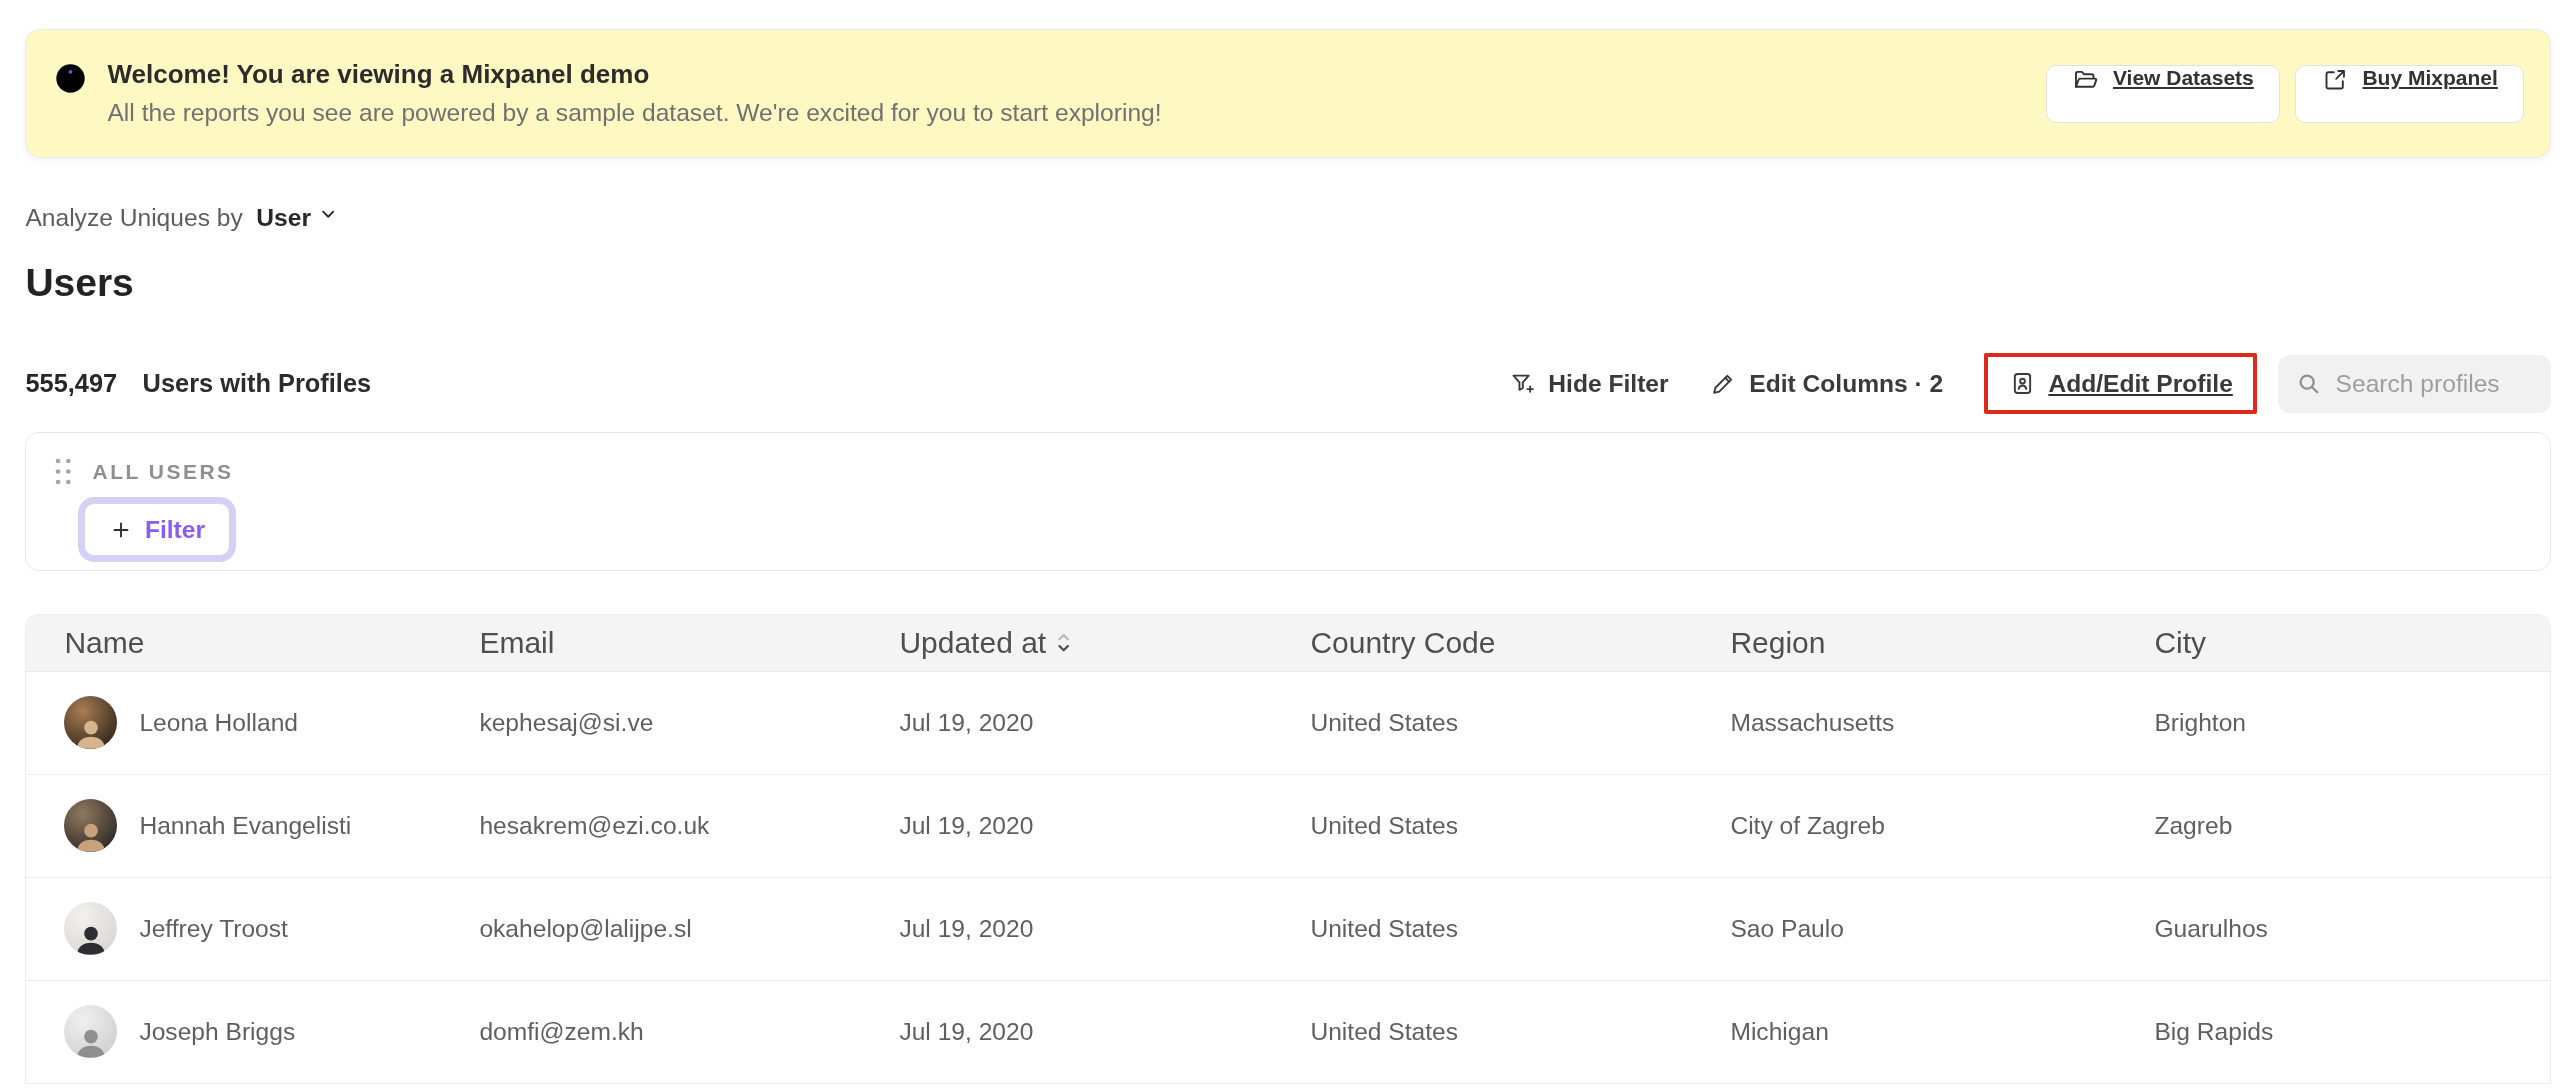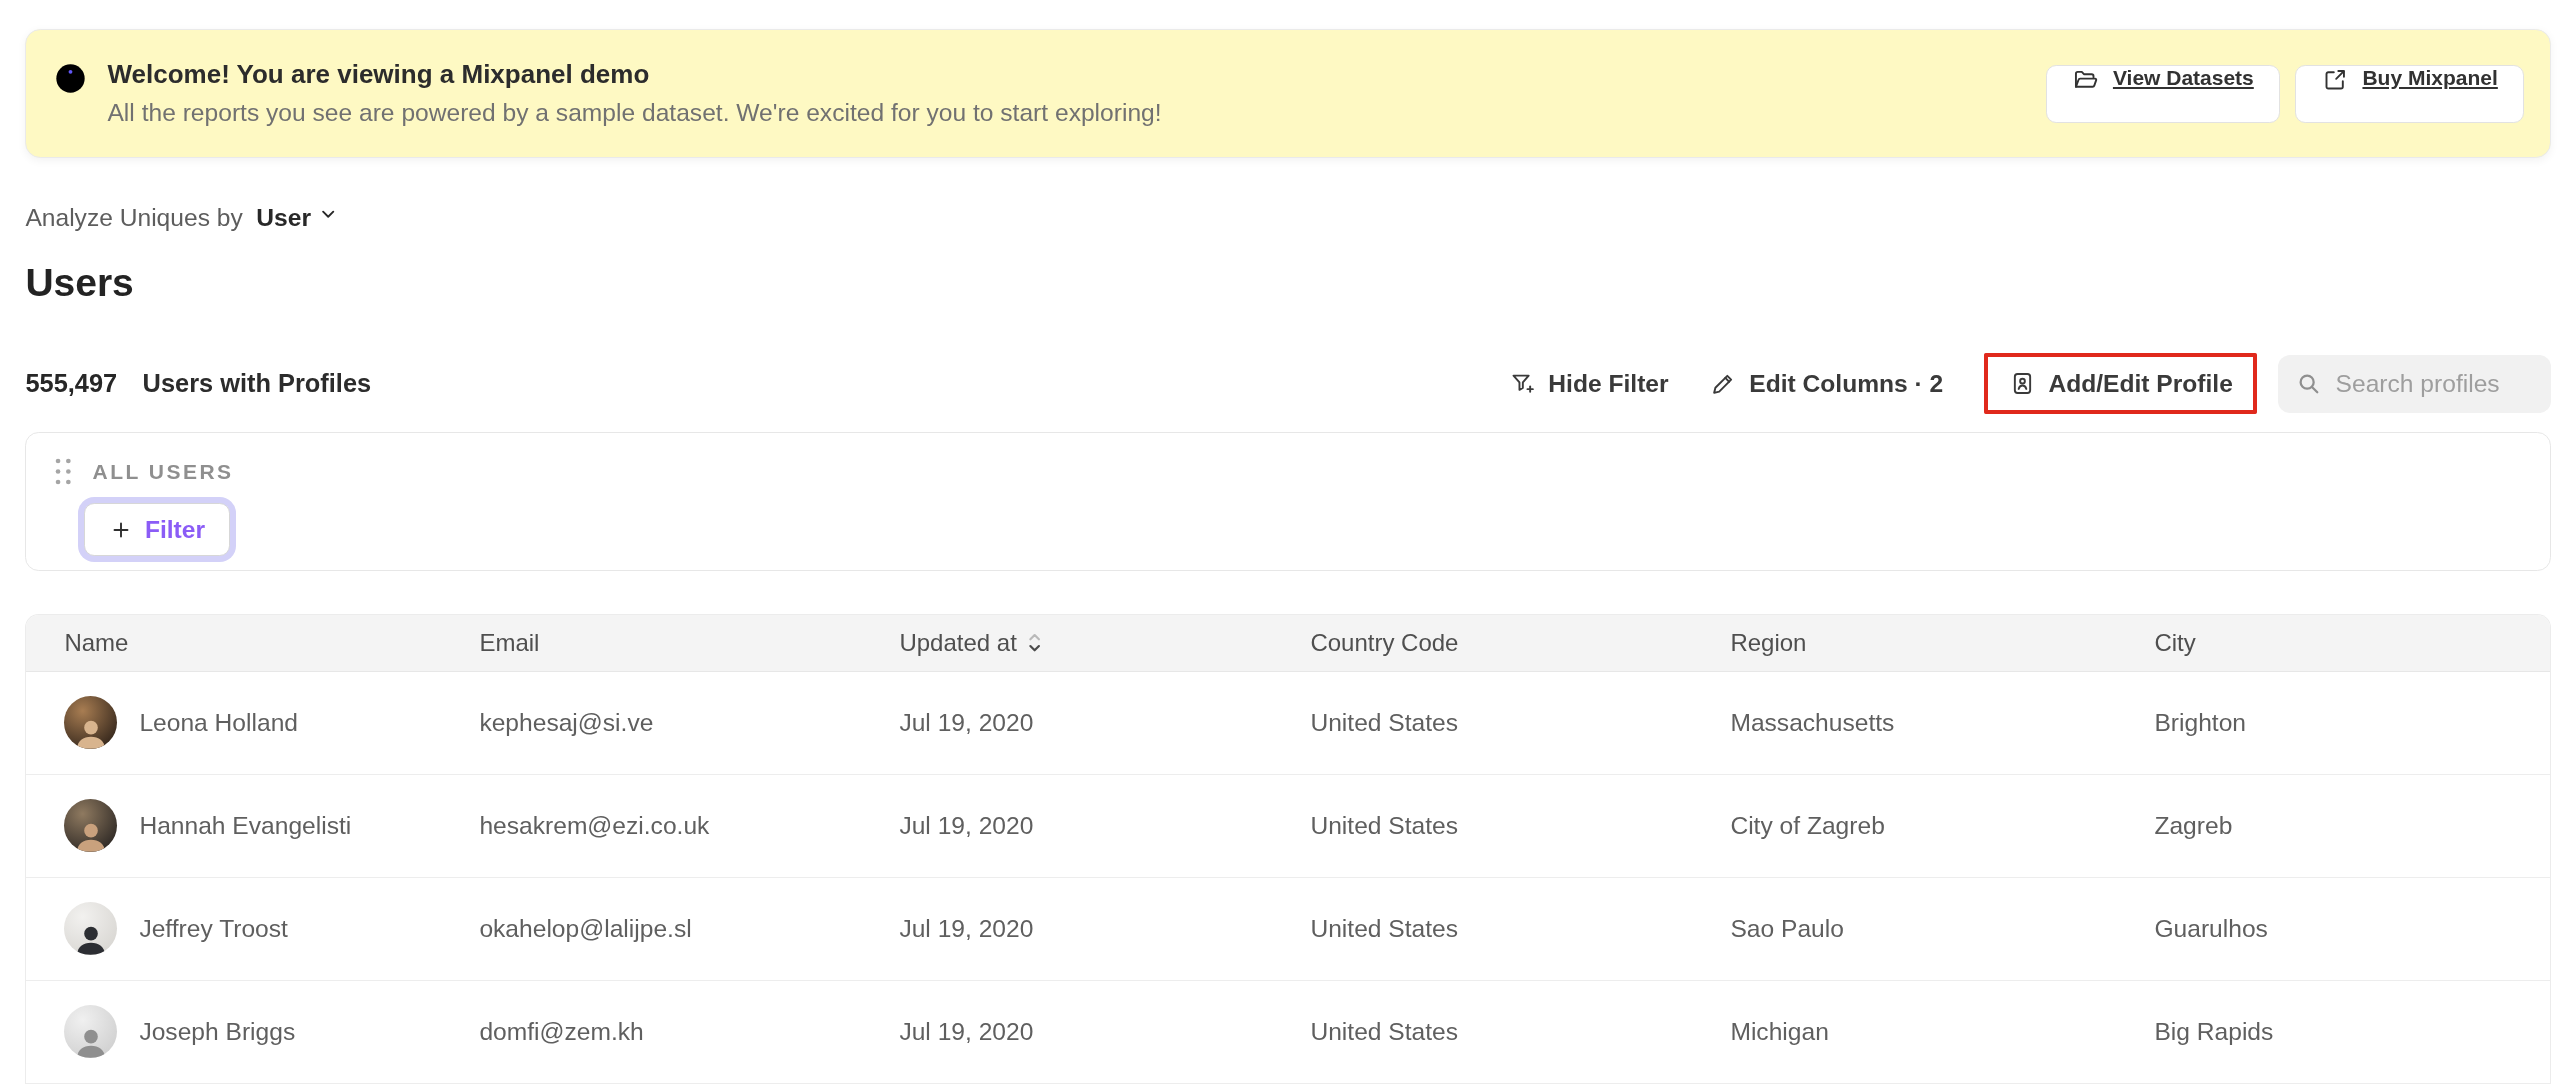--- a/index.html
+++ b/index.html
@@ -46,21 +46,21 @@
   .chev{width:20.4px;height:20.4px;stroke-width:2.2;}
   .page-title{position:absolute;left:25.4px;top:261px;font-size:39px;font-weight:700;color:#232323;}
 
   
   .stats-bar{position:absolute;left:25.4px;right:25.4px;top:346px;height:75px;display:flex;align-items:center;justify-content:space-between;}
   .summary{display:flex;align-items:center;gap:25.4px;}
   .summary-count{font-size:25.4px;font-weight:700;color:#272727;}
   .summary-label{font-size:25.4px;font-weight:600;color:#2c2c2c;text-align:right;}
   .toolbar{display:flex;align-items:center;}
   .tool-item{display:flex;align-items:center;gap:12.7px;font-size:24.6px;font-weight:600;color:#3a3a3a;cursor:pointer;margin-right:41px;justify-content:center;}
-  .add-edit-wrap{border:4.2px solid var(--highlight-red);border-radius:1.7px;padding:12.7px 20.4px;margin-right:20.4px;}
+  .add-edit-wrap{border:4.2px solid var(--highlight-red);border-radius:1.7px;padding:12.7px 20.4px;margin-right:20.4px;text-decoration:underline;}
   .add-edit-wrap .tool-item{margin-right:0;}
   .search-box{position:relative;width:273px;height:58px;}
   .search-box input{
     width:100%;height:100%;border:none;background:#f1f1f1;border-radius:12px;
     padding:0 17px 0 58px;font-size:24.6px;color:#444;font-family:inherit;outline:none;
   }
   .search-box input::placeholder{color:#9e9e9e;}
   .search-icon{position:absolute;left:17px;top:15.3px;width:27px;height:27px;color:#8f8f8f;stroke-width:2;}
 
   
@@ -82,21 +82,21 @@
 
   
   .table-card{
     position:absolute;left:25.4px;right:25.4px;top:614px;
     border:1.7px solid #ececec;border-bottom:none;
     border-radius:13.6px 13.6px 0 0;overflow:hidden;background:#fff;
   }
   table{width:100%;border-collapse:collapse;table-layout:fixed;}
   thead th{
     height:56px;background:#f4f4f4;text-align:left;vertical-align:middle;
-    font-size:24px;font-weight:500;color:#4f4f4f;padding-left:38px;
+    font-size:30px;font-weight:500;color:#4f4f4f;padding-left:38px;
     border-bottom:1.7px solid #e7e7e7;cursor:pointer;
   }
   .th-inner{display:flex;align-items:center;gap:10.2px;}
   .sort-icon{width:15.3px;height:22px;}
   tbody td{
     height:103px;vertical-align:middle;padding-left:38px;
     font-size:24.6px;color:#5f5f5f;border-bottom:1.7px solid #ededed;
     white-space:nowrap;overflow:hidden;
   }
   .name-cell{display:flex;align-items:center;gap:22px;}

